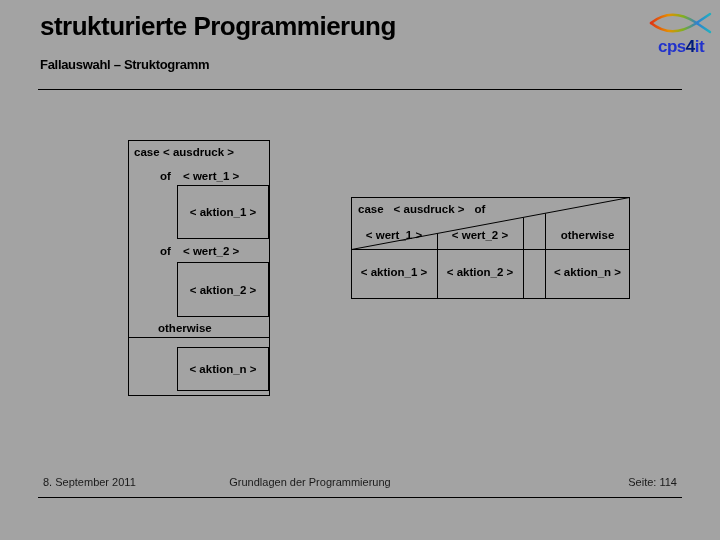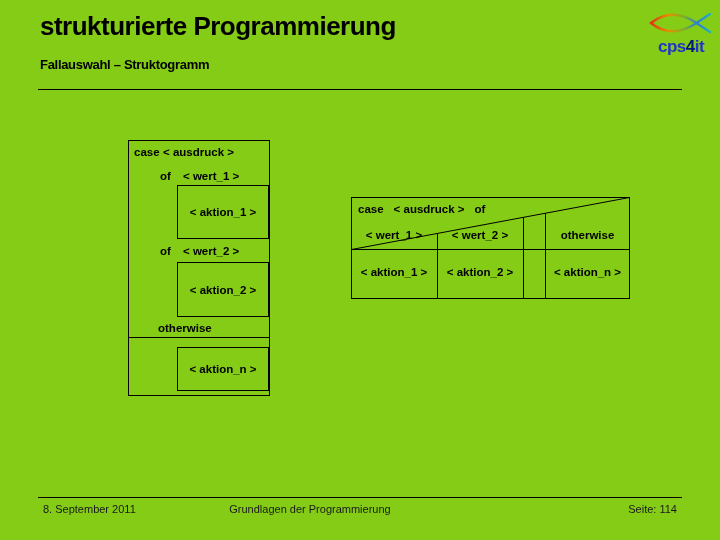--- a/index.html
+++ b/index.html
@@ -1,17 +1,17 @@
 <!DOCTYPE html>
 <html><head>
 <meta charset="utf-8">
 <style>
   html,body{margin:0;padding:0;background:#ffffff;}
   body{width:720px;height:540px;position:relative;font-family:"Liberation Sans",sans-serif;color:#000;}
-  .slide{position:absolute;left:0;top:0;width:720px;height:540px;background:#84cc16;overflow:hidden;}
+  .slide{position:absolute;left:0;top:0;width:720px;height:540px;background:#a3a3a3;overflow:hidden;}
 
   
   .title{position:absolute;left:40px;top:11px;font-size:26px;font-weight:bold;letter-spacing:-0.5px;white-space:nowrap;}
   .subtitle{position:absolute;left:40px;top:57px;font-size:13px;font-weight:bold;letter-spacing:-0.3px;white-space:nowrap;}
   .rule{position:absolute;height:1px;background:#000;}
   .header-rule{left:38px;top:89px;width:644px;}
 
   
   .logo{position:absolute;left:646px;top:10px;width:70px;text-align:center;}
   .logo .brand{font-size:17px;font-weight:bold;letter-spacing:-0.5px;line-height:1;margin-top:-2px;color:#2233cc;}
@@ -24,21 +24,21 @@
   .hline{position:absolute;left:0;right:0;height:1px;background:#000;}
 
   
   .diag-right{position:absolute;left:351px;top:197px;width:279px;height:102px;font-size:11.5px;font-weight:bold;}
   .diag-right svg{position:absolute;left:0;top:0;}
   .dr-header{position:absolute;left:7px;top:6px;display:flex;gap:10px;white-space:nowrap;line-height:13px;}
   .dr-cell{position:absolute;text-align:center;white-space:nowrap;line-height:13px;}
 
   
   .footer-rule{left:38px;top:497px;width:644px;}
-  .footer-text{position:absolute;top:503px;font-size:11px;color:#1a1a1a;white-space:nowrap;}
+  .footer-text{position:absolute;top:476px;font-size:11px;color:#1a1a1a;white-space:nowrap;}
   .footer-date{left:43px;}
   .footer-center{left:0;width:620px;text-align:center;}
   .footer-page{right:43px;text-align:left;}
 </style>
 </head>
 <body>
 
 <div class="slide">
 
   <div class="title">strukturierte Programmierung</div>

